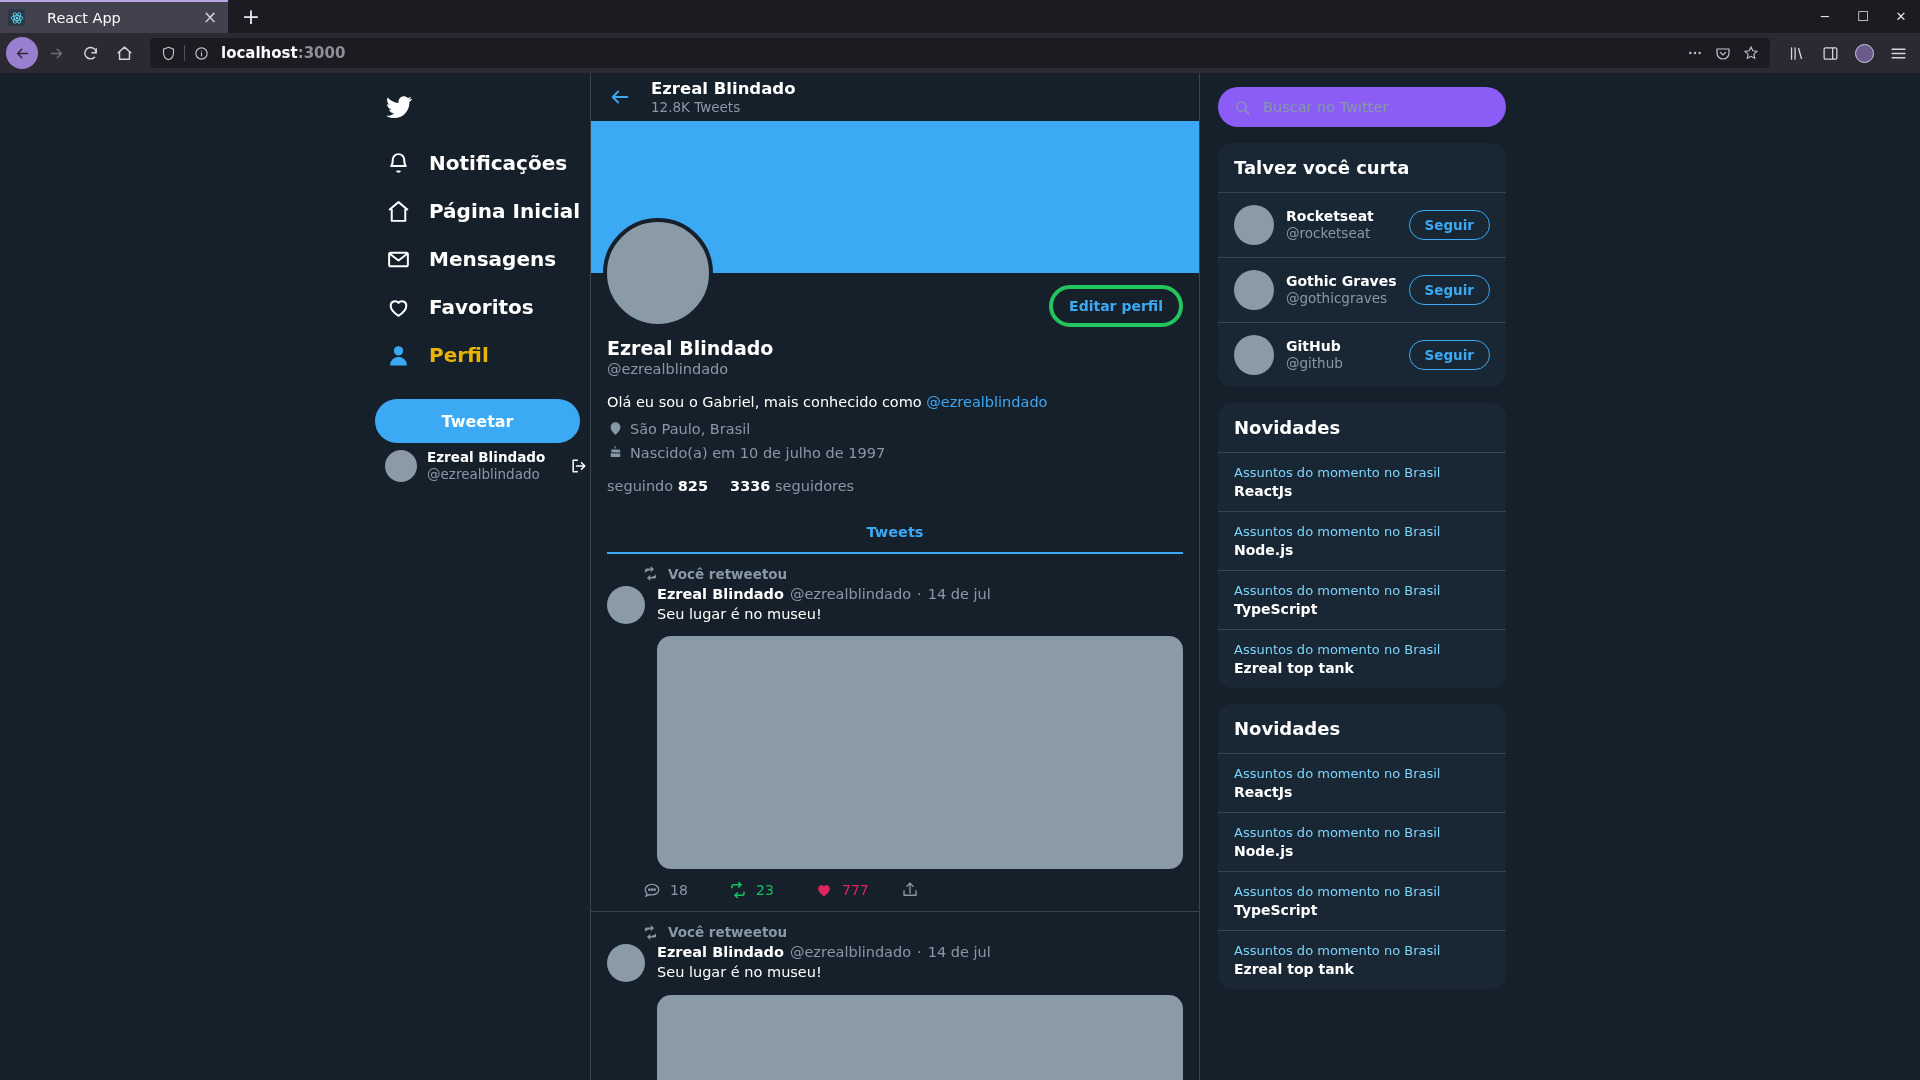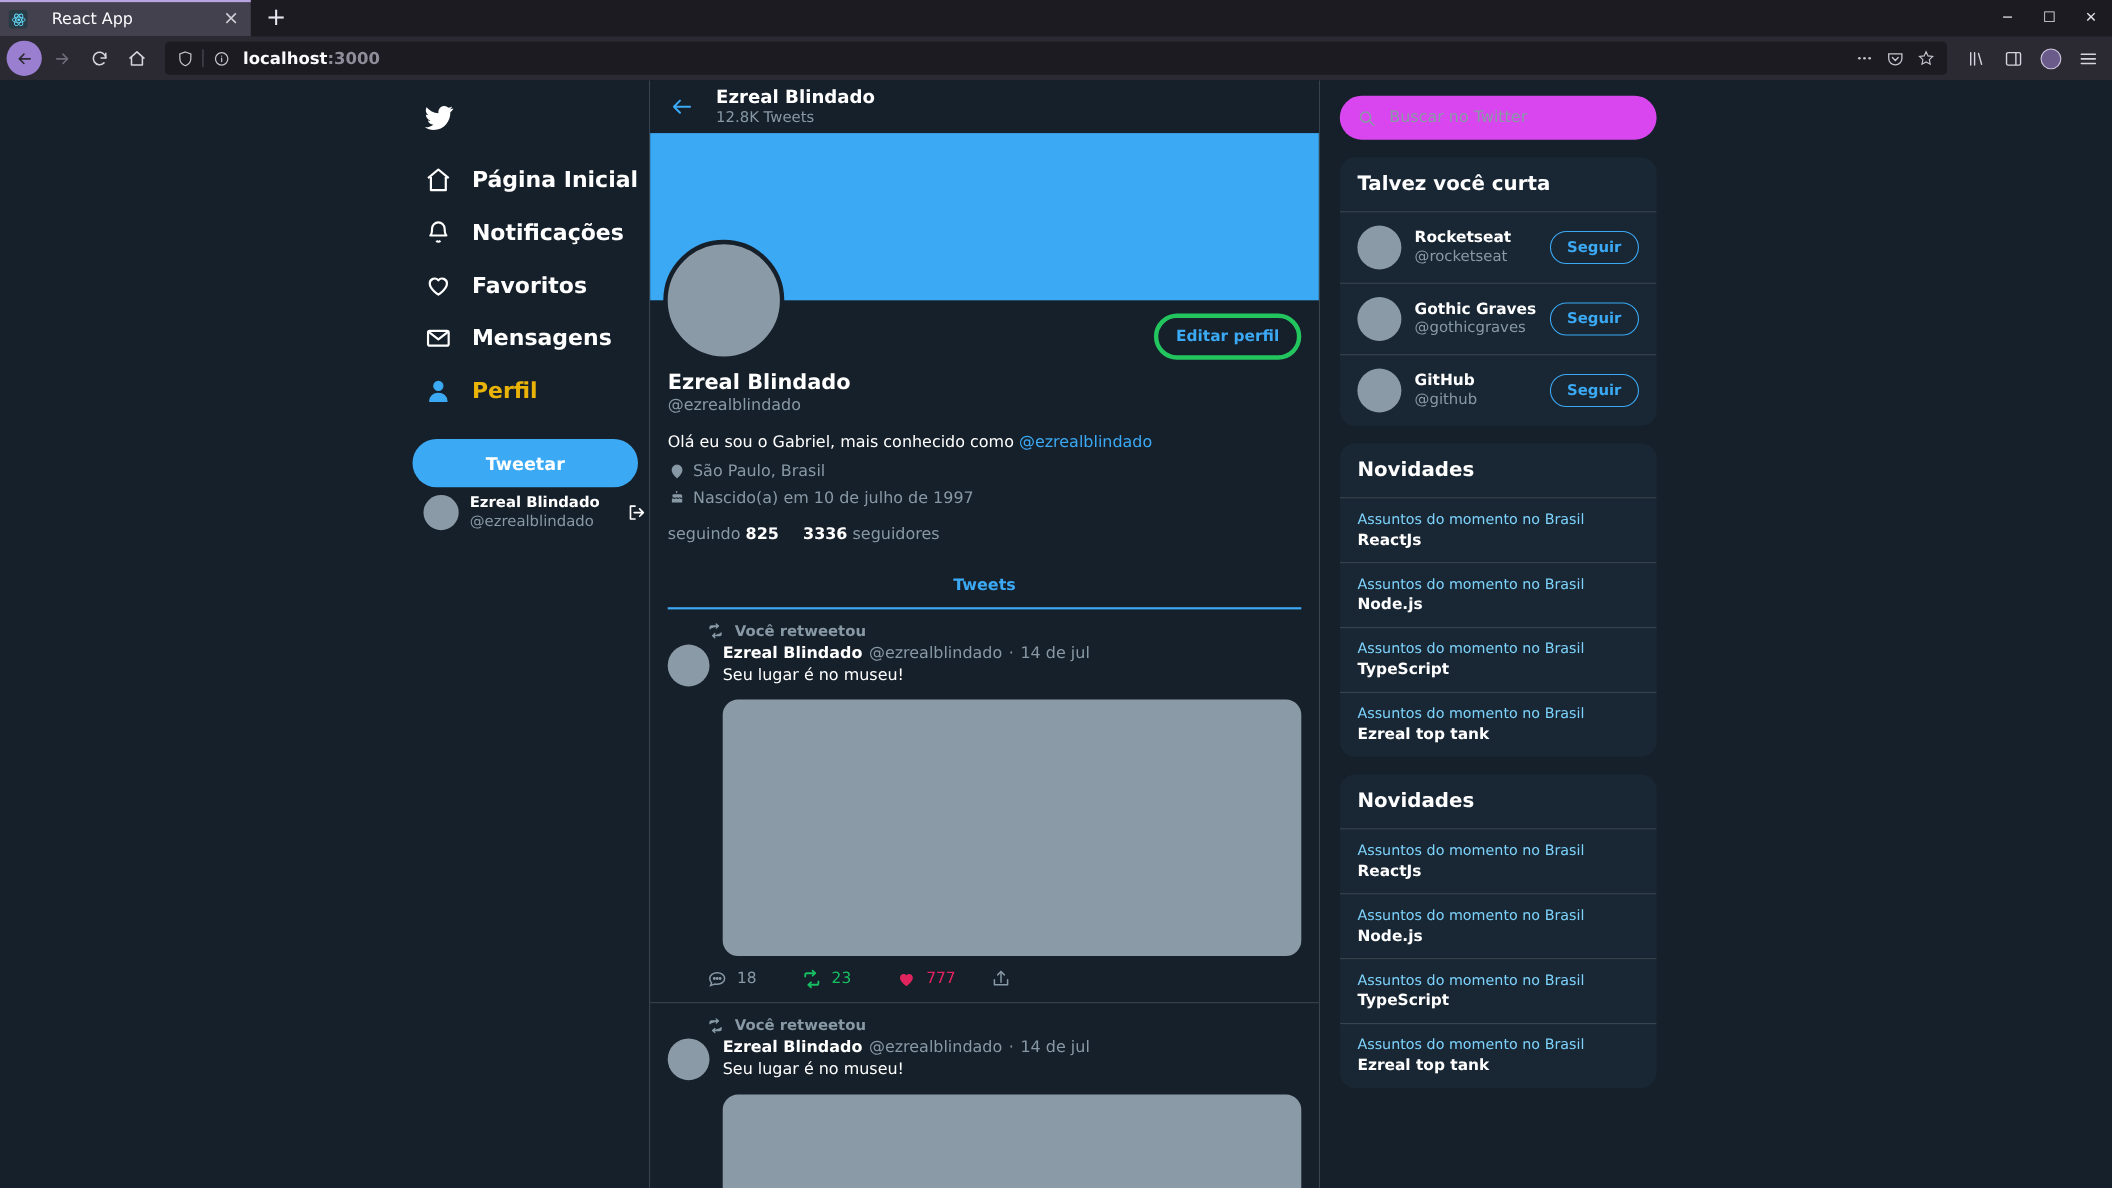--- a/index.html
+++ b/index.html
@@ -181,21 +181,21 @@
   .tw-act { display: flex; align-items: center; gap: 9px; width: 86px; color: #8899a6;
     font-size: 14px; cursor: pointer; }
   .tw-act .ic { display: flex; }
   .tw-act .ic svg { width: 18px; height: 18px; }
   .tw-act.retweet { color: #17bf63; }
   .tw-act.like { color: #e0245e; }
 
   
   .rightbar { width: 370px; flex: 0 0 370px; padding: 14px 0 0 18px; }
   .search-wrap {
-    display: flex; align-items: center; gap: 12px; background: #d946ef; border-radius: 30px;
+    display: flex; align-items: center; gap: 12px; background: #8b5cf6; border-radius: 30px;
     height: 40px; padding: 0 16px; width: 288px;
   }
   .search-wrap .ic { display:flex; color: #8899a6; }
   .search-wrap .ic svg { width: 17px; height: 17px; }
   .search-input {
     flex: 1; background: transparent; border: none; outline: none; color: #fff;
     font-size: 14.5px; font-family: inherit;
   }
   .search-input::placeholder { color: #8899a6; }
   .card { background: #192734; border-radius: 14px; width: 288px; margin-top: 16px; overflow: hidden; }
@@ -329,54 +329,54 @@
         <div class="sb-inner">
           <div class="sb-logo">
             <svg viewBox="0 0 24 24">
                 <path d="M23 4.9c-.8.4-1.7.6-2.6.8.9-.6 1.6-1.5 2-2.5-.9.5-1.9.9-2.9 1.1-.8-.9-2-1.5-3.3-1.5-2.5 0-4.6 2.1-4.6 4.7 0 .4 0 .7.1 1C7.9 8.3 4.6 6.5 2.4 3.8c-.4.7-.6 1.5-.6 2.4 0 1.6.8 3 2.1 3.9-.8 0-1.5-.2-2.1-.6 0 2.3 1.6 4.2 3.7 4.6-.4.1-.8.2-1.2.2-.3 0-.6 0-.9-.1.6 1.9 2.3 3.2 4.3 3.3-1.6 1.2-3.6 2-5.7 2-.4 0-.7 0-1.1-.1 2 1.3 4.4 2.1 7 2.1 8.4 0 13-7.1 13-13.2v-.6c.9-.7 1.7-1.5 2.3-2.4z"></path>
               </svg>
           </div>
 
           <div class="sb-item">
             <span class="ic">
               <svg viewBox="0 0 24 24" fill="none" stroke="#fff" stroke-width="1.9" stroke-linejoin="round">
-                  <path d="M3 10.5L12 3l9 7.5"></path>
-                  <path d="M5.5 9.6V21h13V9.6"></path>
-                </svg>
-            </span>
-            <span>Página Inicial</span>
+                  <path d="M12 3a5.5 5.5 0 0 0-5.5 5.5c0 4.5-1.5 6-1.5 6h14s-1.5-1.5-1.5-6A5.5 5.5 0 0 0 12 3z"></path>
+                  <path d="M10.3 19a2 2 0 0 0 3.4 0"></path>
+                </svg>
+            </span>
+            <span>Notificações</span>
           </div>
 
           <div class="sb-item">
             <span class="ic">
               <svg viewBox="0 0 24 24" fill="none" stroke="#fff" stroke-width="1.9" stroke-linejoin="round">
-                  <path d="M12 3a5.5 5.5 0 0 0-5.5 5.5c0 4.5-1.5 6-1.5 6h14s-1.5-1.5-1.5-6A5.5 5.5 0 0 0 12 3z"></path>
-                  <path d="M10.3 19a2 2 0 0 0 3.4 0"></path>
-                </svg>
-            </span>
-            <span>Notificações</span>
-          </div>
-
-          <div class="sb-item">
-            <span class="ic">
-              <svg viewBox="0 0 24 24" fill="none" stroke="#fff" stroke-width="1.9" stroke-linejoin="round">
-                  <path d="M12 20s-7.5-4.7-7.5-9.6A4.2 4.2 0 0 1 12 7.6a4.2 4.2 0 0 1 7.5 2.8C19.5 15.3 12 20 12 20z"></path>
-                </svg>
-            </span>
-            <span>Favoritos</span>
+                  <path d="M3 10.5L12 3l9 7.5"></path>
+                  <path d="M5.5 9.6V21h13V9.6"></path>
+                </svg>
+            </span>
+            <span>Página Inicial</span>
           </div>
 
           <div class="sb-item">
             <span class="ic">
               <svg viewBox="0 0 24 24" fill="none" stroke="#fff" stroke-width="1.9" stroke-linejoin="round">
                   <rect x="3" y="5.5" width="18" height="13" rx="1.5"></rect>
                   <path d="M3.6 6.5L12 13l8.4-6.5"></path>
                 </svg>
             </span>
             <span>Mensagens</span>
+          </div>
+
+          <div class="sb-item">
+            <span class="ic">
+              <svg viewBox="0 0 24 24" fill="none" stroke="#fff" stroke-width="1.9" stroke-linejoin="round">
+                  <path d="M12 20s-7.5-4.7-7.5-9.6A4.2 4.2 0 0 1 12 7.6a4.2 4.2 0 0 1 7.5 2.8C19.5 15.3 12 20 12 20z"></path>
+                </svg>
+            </span>
+            <span>Favoritos</span>
           </div>
 
           <div class="sb-item active">
             <span class="ic">
               <svg viewBox="0 0 24 24" fill="#3ba9f4" stroke="none">
                   <circle cx="12" cy="7.5" r="4"></circle>
                   <path d="M4.5 21c0-4.2 3.4-7 7.5-7s7.5 2.8 7.5 7z"></path>
                 </svg>
             </span>
             <span>Perfil</span>

